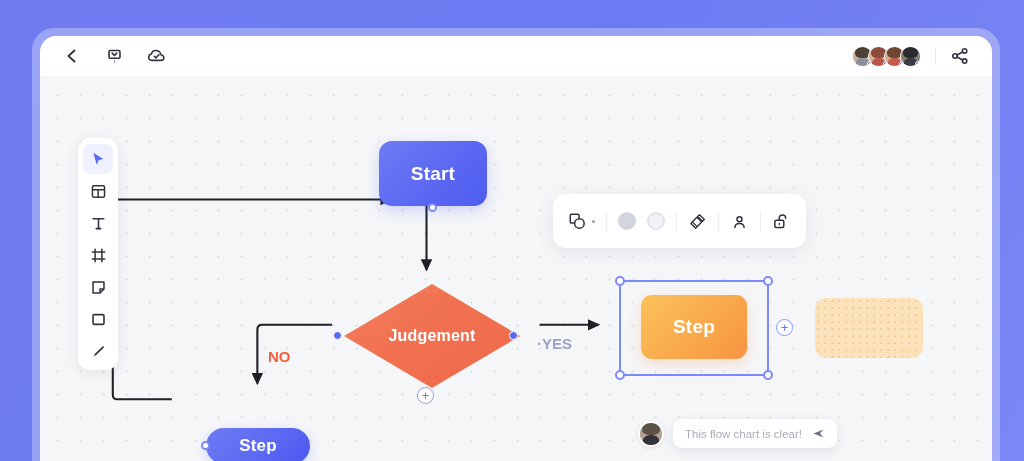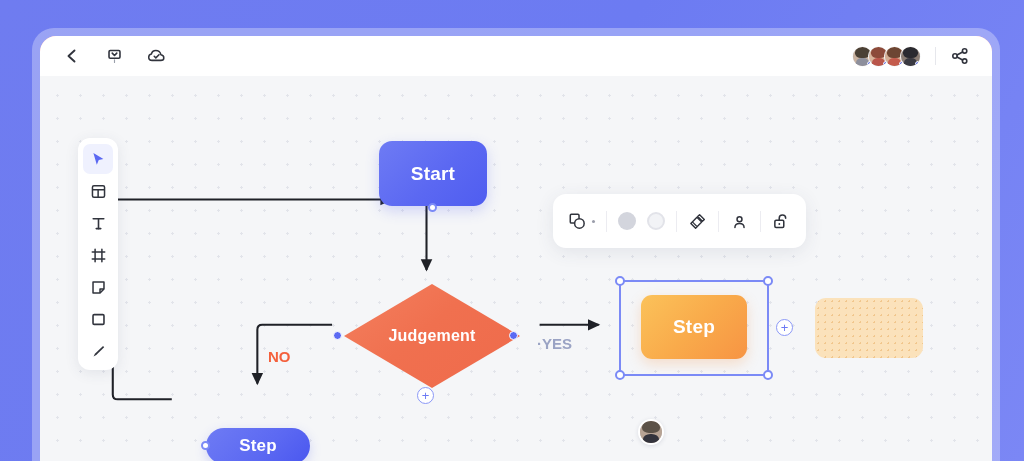--- a/index.html
+++ b/index.html
@@ -466,17 +466,25 @@
 
       <div class="edge-label" id="label-yes">·YES</div>
       <div class="edge-label" id="label-no">NO</div>
 
       <div id="comment-row">
         <div id="comment-avatar">
           <div class="face" style="position:absolute;inset:0;background:#b7a394"></div>
           <div class="hair" style="position:absolute;left:10%;top:0;width:80%;height:56%;border-radius:50% 50% 40% 40%;background:#5c5248"></div>
           <div class="body" style="position:absolute;left:12%;top:58%;width:76%;height:54%;border-radius:44% 44% 0 0;background:#33333c"></div>
         </div>
+        <div id="comment-box">
+          <span id="comment-text">This flow chart is clear!</span>
+          <span id="send-icon">
+            <svg width="13" height="13" viewBox="0 0 14 14" fill="none">
+              <path d="M1.6 7.0L12.4 2.6L8.6 7.0L12.4 11.4L1.6 7.0z" fill="#6f737f"></path>
+            </svg>
+          </span>
+        </div>
       </div>
 
     </div>
   </div>
 </div>
 
 </body></html>

